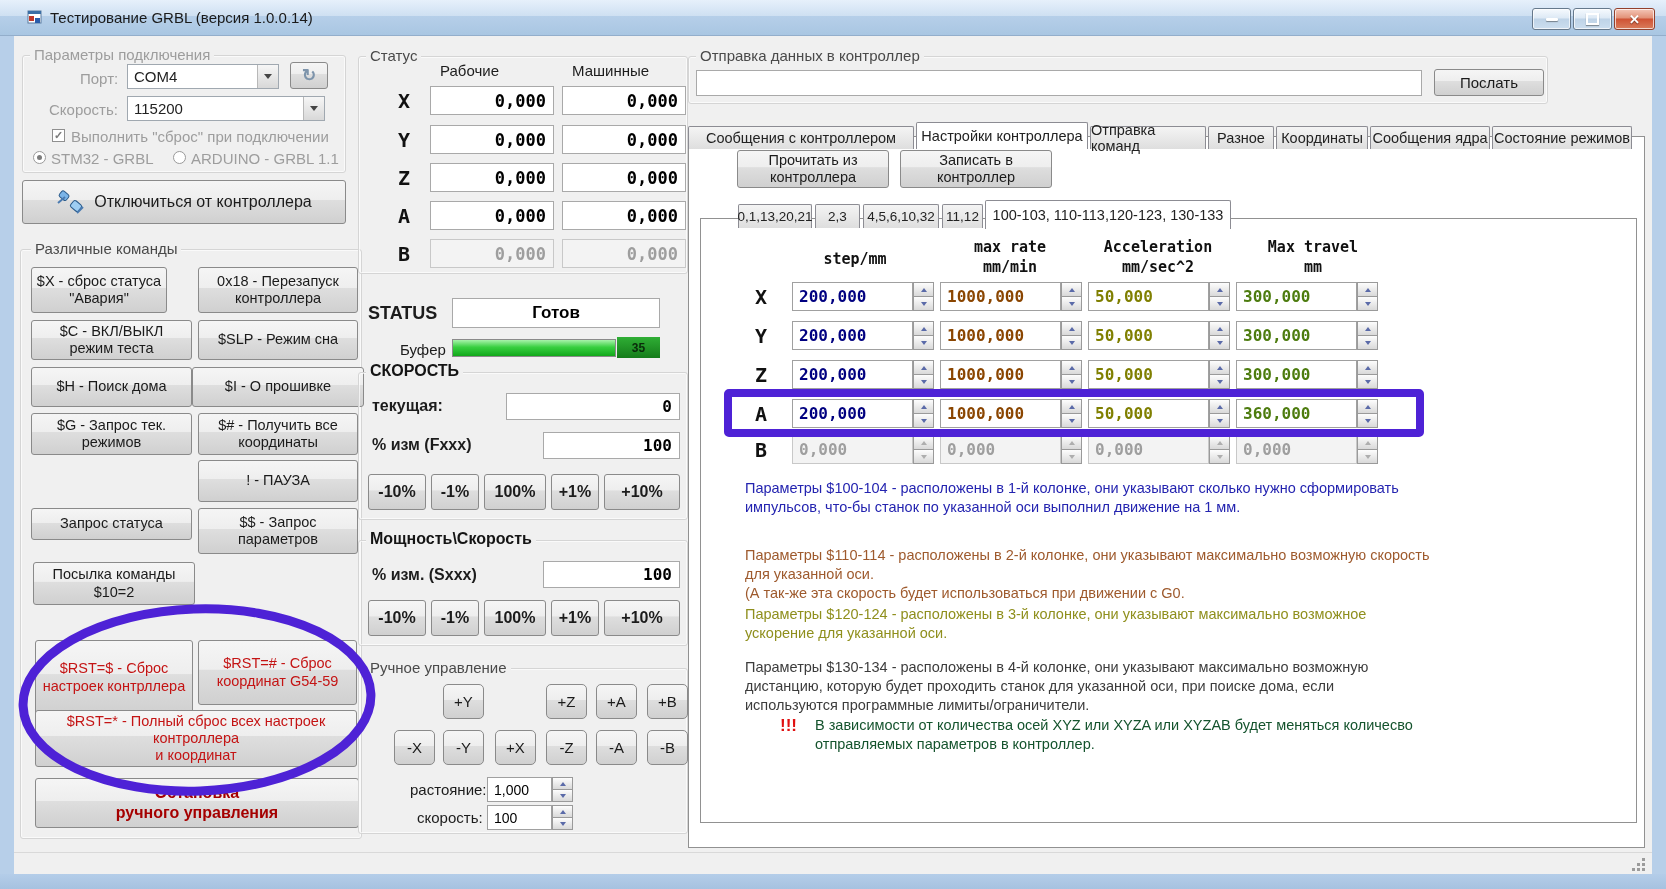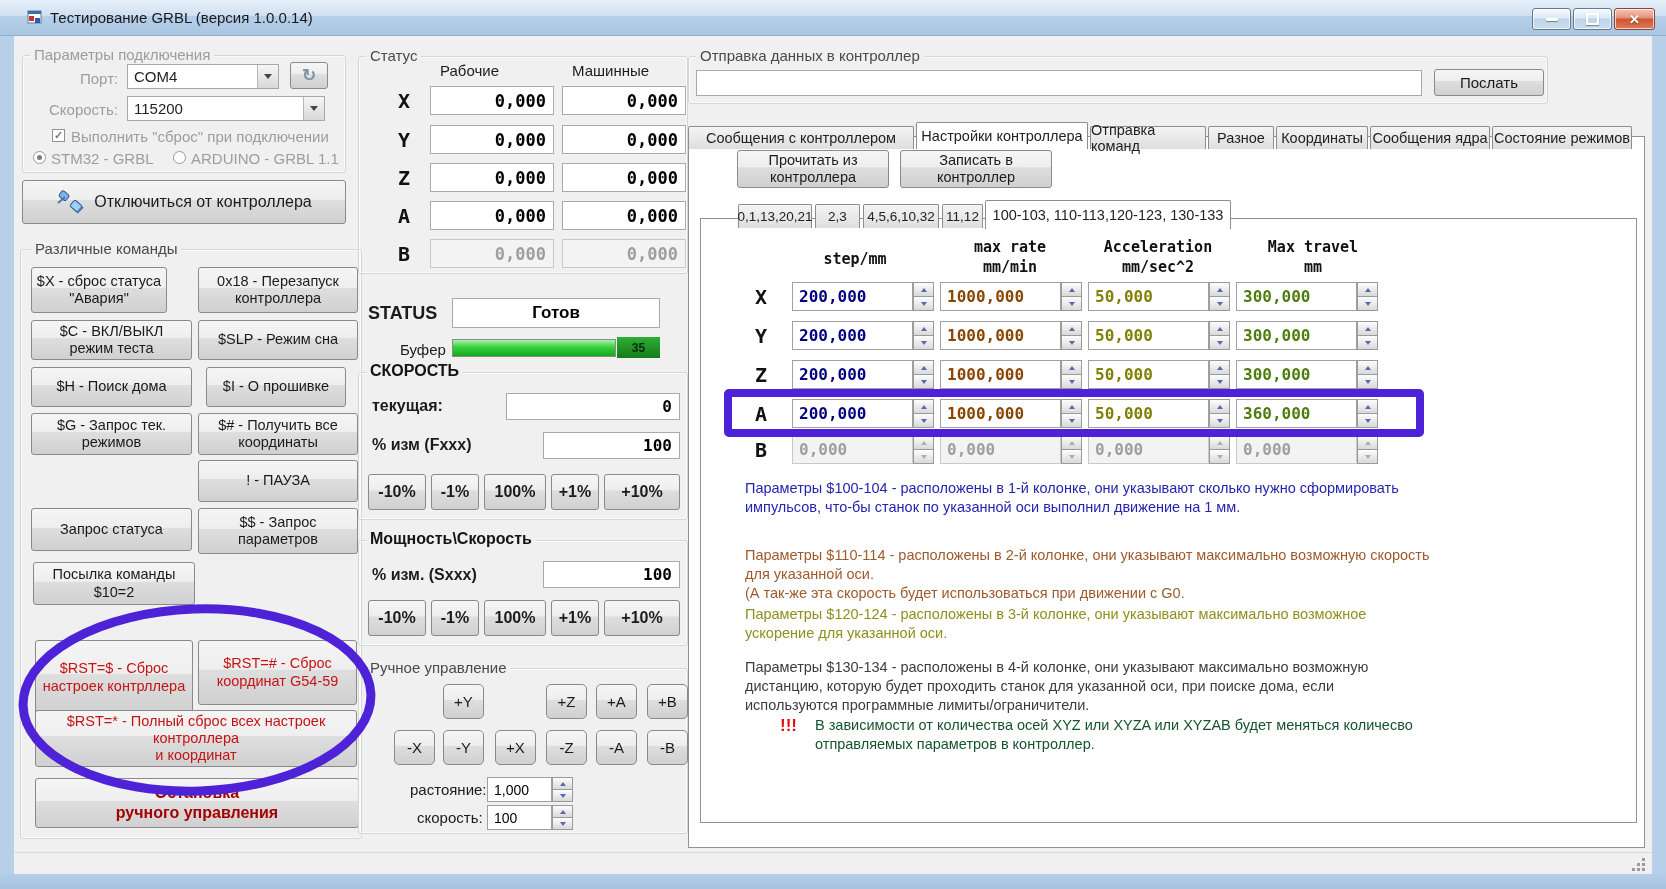--- a/index.html
+++ b/index.html
@@ -144,27 +144,27 @@
   <div class="abs glabel" style="left:31px;top:249px">Различные команды</div>
 
   <div class="abs btn cmd" style="left:31px;top:267px;width:136px;height:46px">$X - сброс статуса
 "Авария"</div>
   <div class="abs btn cmd" style="left:198px;top:267px;width:160px;height:46px">0x18 - Перезапуск
 контроллера</div>
   <div class="abs btn cmd" style="left:31px;top:320px;width:161px;height:40px">$C - ВКЛ/ВЫКЛ
 режим теста</div>
   <div class="abs btn cmd" style="left:198px;top:320px;width:160px;height:40px">$SLP - Режим сна</div>
   <div class="abs btn cmd" style="left:31px;top:367px;width:161px;height:40px">$H - Поиск дома</div>
-  <div class="abs btn cmd" style="left:206px;top:367px;width:140px;height:40px">$I - О прошивке</div>
+  <div class="abs btn cmd" style="left:192px;top:367px;width:172px;height:40px">$I - О прошивке</div>
   <div class="abs btn cmd" style="left:31px;top:413px;width:161px;height:42px">$G - Запрос тек.
 режимов</div>
   <div class="abs btn cmd" style="left:198px;top:413px;width:160px;height:42px">$# - Получить все
 координаты</div>
   <div class="abs btn cmd" style="left:198px;top:460px;width:160px;height:42px">! - ПАУЗА</div>
-  <div class="abs btn cmd" style="left:31px;top:508px;width:161px;height:43px">Запрос статуса</div>
+  <div class="abs btn cmd" style="left:31px;top:508px;width:161px;height:32px">Запрос статуса</div>
   <div class="abs btn cmd" style="left:198px;top:508px;width:160px;height:46px">$$ - Запрос
 параметров</div>
   <div class="abs btn cmd" style="left:33px;top:562px;width:162px;height:43px">Посылка команды
 $10=2</div>
 
   <div class="abs btn cmd redtxt" style="left:35px;top:640px;width:158px;height:75px">$RST=$ - Сброс
 настроек контрллера</div>
   <div class="abs btn cmd redtxt" style="left:198px;top:640px;width:159px;height:65px">$RST=# - Сброс
 координат G54-59</div>
   <div class="abs btn cmd redtxt" style="left:35px;top:710px;width:322px;height:57px">$RST=* - Полный сброс всех настроек

